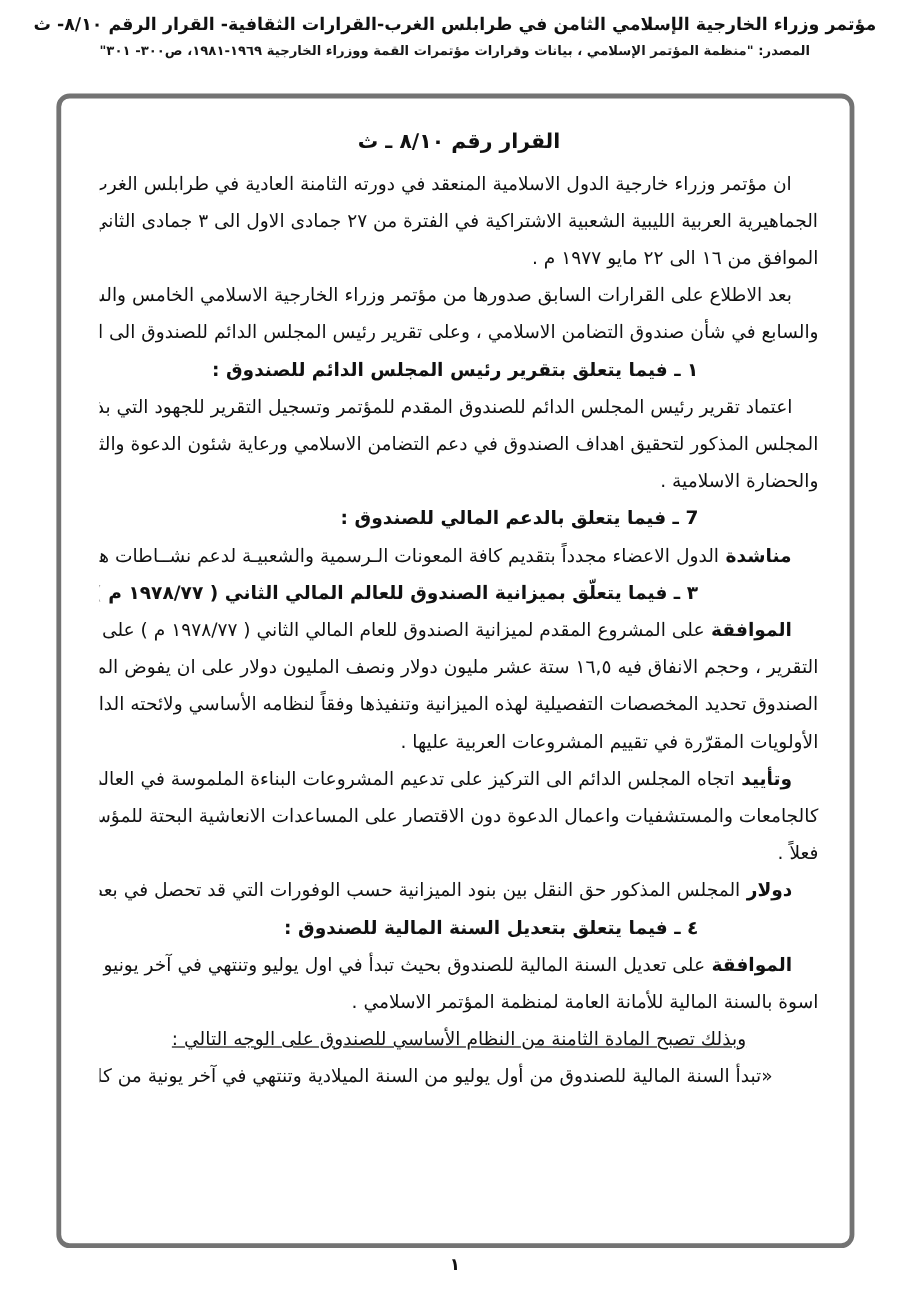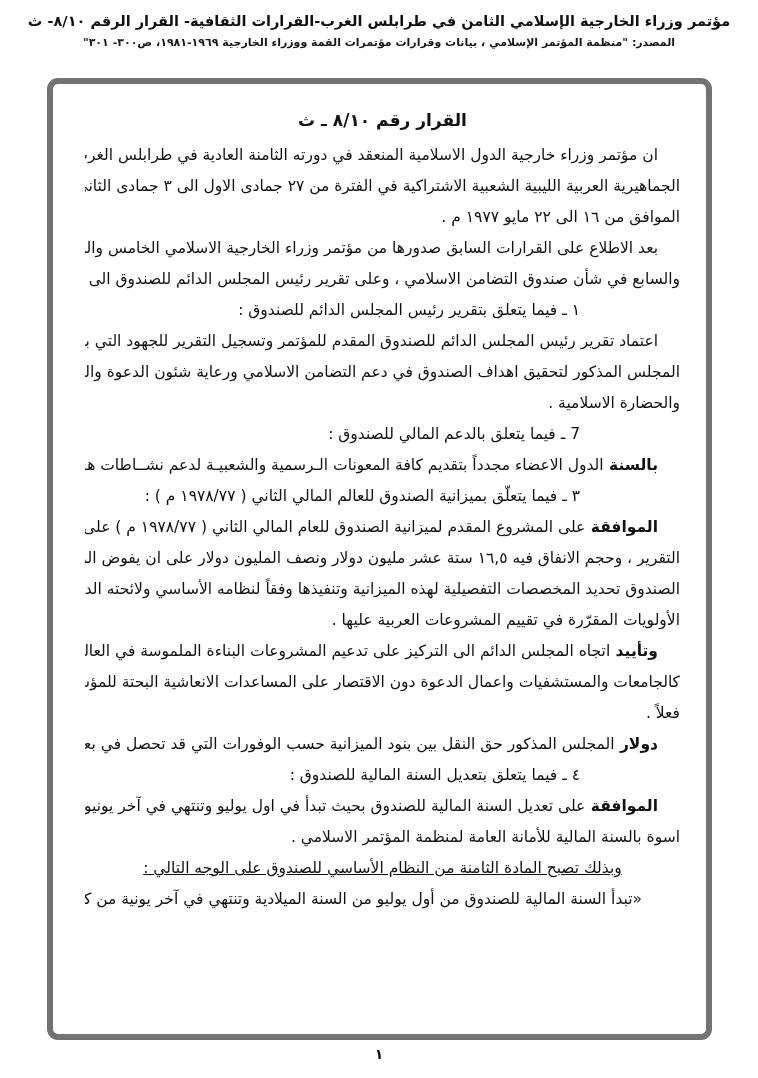--- a/index.html
+++ b/index.html
@@ -11,37 +11,37 @@
   }
   .page { position: relative; width: 758px; height: 776px; direction: rtl; }
 
   .hdr { text-align: center; padding-top: 13px; }
   .hdr-title { font-weight: bold; font-size: 14.5px; letter-spacing: -0.2px; }
   .hdr-source { font-weight: bold; font-size: 11px; margin-top: 7px; color: #171717; }
 
   .doc-frame {
     position: absolute; left: 47px; top: 78px;
     width: 665px; height: 962px; box-sizing: border-box;
-    border: 6px solid #737373; border-radius: 11px;
+    border: 4px solid #737373; border-radius: 11px;
     background: #ffffff;
     padding: 18px 26px 8px 32px;
     overflow: hidden;
   }
   .doc-title, .doc-subtitle {
     text-align: center; font-weight: bold; font-size: 17px;
     height: 36px; line-height: 36px; white-space: nowrap;
   }
   .doc-body { margin-top: 2px; }
   .line {
     font-size: 15.5px; height: 31px; line-height: 31px;
     text-align: right; white-space: nowrap; overflow: hidden;
   }
   .line.indent  { padding-right: 22px; }
   .line.indent2 { padding-right: 38px; }
-  .line.heading { font-weight: normal; padding-right: 100px; }
+  .line.heading { font-weight: bold; padding-right: 100px; }
   .line.center  { text-align: center; text-decoration: underline; }
   .line.center-l{ text-align: center; padding-right: 90px; }
 
   .page-number {
     position: absolute; left: 0; right: 0; top: 1046px;
     text-align: center; font-size: 14px; font-weight: bold;
   }
 </style>
 </head>
 <body>
@@ -59,21 +59,21 @@
         <div class="line indent">ان مؤتمر وزراء خارجية الدول الاسلامية المنعقد في دورته الثامنة العادية في طرابلس الغرب في</div>
         <div class="line">الجماهيرية العربية الليبية الشعبية الاشتراكية في الفترة من ٢٧ جمادى الاول الى ٣ جمادى الثاني ١٣٩٧ هـ .</div>
         <div class="line">الموافق من ١٦ الى ٢٢ مايو ١٩٧٧ م .</div>
         <div class="line indent">بعد الاطلاع على القرارات السابق صدورها من مؤتمر وزراء الخارجية الاسلامي الخامس والسادس</div>
         <div class="line">والسابع في شأن صندوق التضامن الاسلامي ، وعلى تقرير رئيس المجلس الدائم للصندوق الى المؤتمر .</div>
         <div class="line heading">١ ـ فيما يتعلق بتقرير رئيس المجلس الدائم للصندوق :</div>
         <div class="line indent">اعتماد تقرير رئيس المجلس الدائم للصندوق المقدم للمؤتمر وتسجيل التقرير للجهود التي بذلها</div>
         <div class="line">المجلس المذكور لتحقيق اهداف الصندوق في دعم التضامن الاسلامي ورعاية شئون الدعوة والثقافة</div>
         <div class="line">والحضارة الاسلامية .</div>
         <div class="line heading">7 ـ فيما يتعلق بالدعم المالي للصندوق :</div>
-        <div class="line indent"><b>بالسنة </b>الدول الاعضاء مجدداً بتقديم كافة المعونات الـرسمية والشعبيـة لدعم نشــاطات هــذا</div>
+        <div class="line indent"><b>مناشدة </b>الدول الاعضاء مجدداً بتقديم كافة المعونات الـرسمية والشعبيـة لدعم نشــاطات هــذا</div>
         <div class="line heading">٣ ـ فيما يتعلّق بميزانية الصندوق للعالم المالي الثاني ( ١٩٧٨/٧٧ م ) :</div>
         <div class="line indent"><b>الموافقة </b>على المشروع المقدم لميزانية الصندوق للعام المالي الثاني ( ١٩٧٨/٧٧ م ) على الوجه المبين في</div>
         <div class="line">التقرير ، وحجم الانفاق فيه ١٦,٥ ستة عشر مليون دولار ونصف المليون دولار على ان يفوض المجلس الدائم</div>
         <div class="line">الصندوق تحديد المخصصات التفصيلية لهذه الميزانية وتنفيذها وفقاً لنظامه الأساسي ولائحته الداخلية وقواعد</div>
         <div class="line">الأولويات المقرّرة في تقييم المشروعات العربية عليها .</div>
         <div class="line indent"><b>وتأييد </b>اتجاه المجلس الدائم الى التركيز على تدعيم المشروعات البناءة الملموسة في العالم الاسلامي</div>
         <div class="line">كالجامعات والمستشفيات واعمال الدعوة دون الاقتصار على المساعدات الانعاشية البحتة للمؤسسات القائمة</div>
         <div class="line">فعلاً .</div>
         <div class="line indent"><b>دولار </b>المجلس المذكور حق النقل بين بنود الميزانية حسب الوفورات التي قد تحصل في بعض منها .</div>
         <div class="line heading">٤ ـ فيما يتعلق بتعديل السنة المالية للصندوق :</div>

